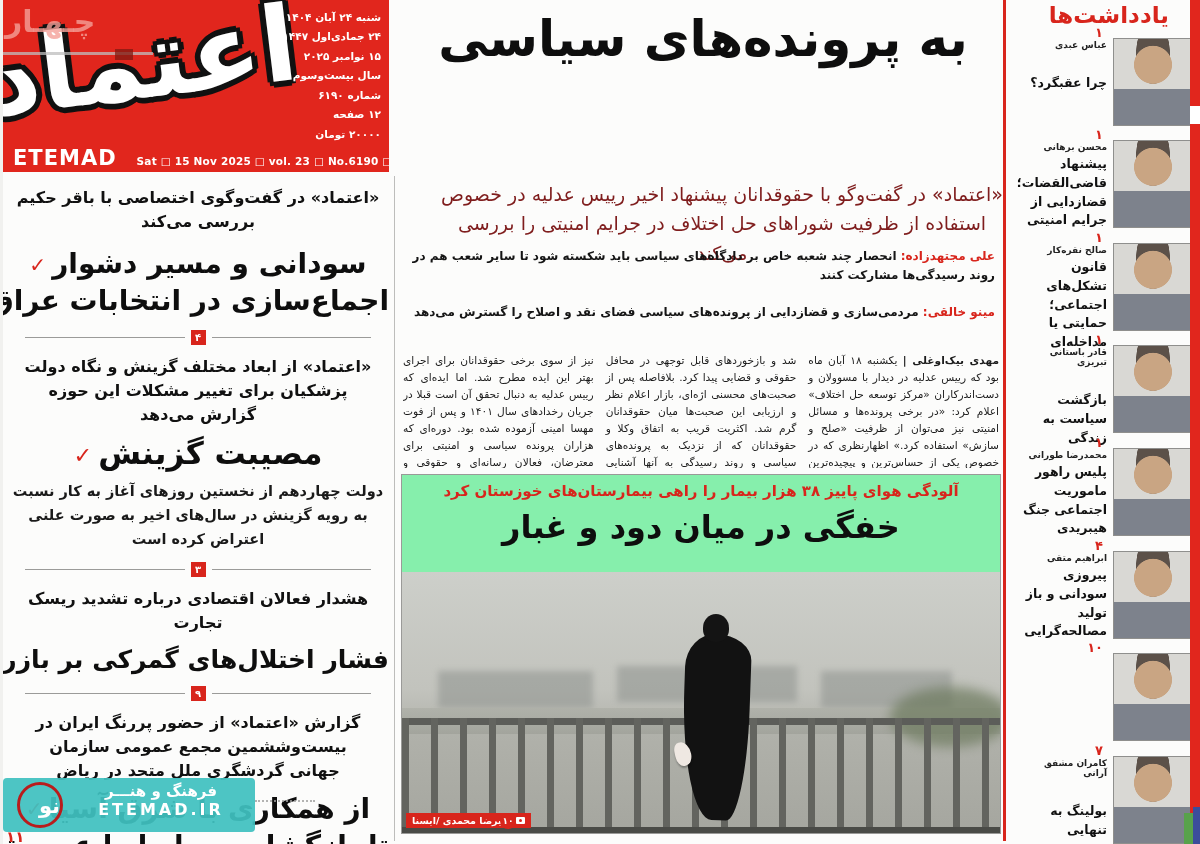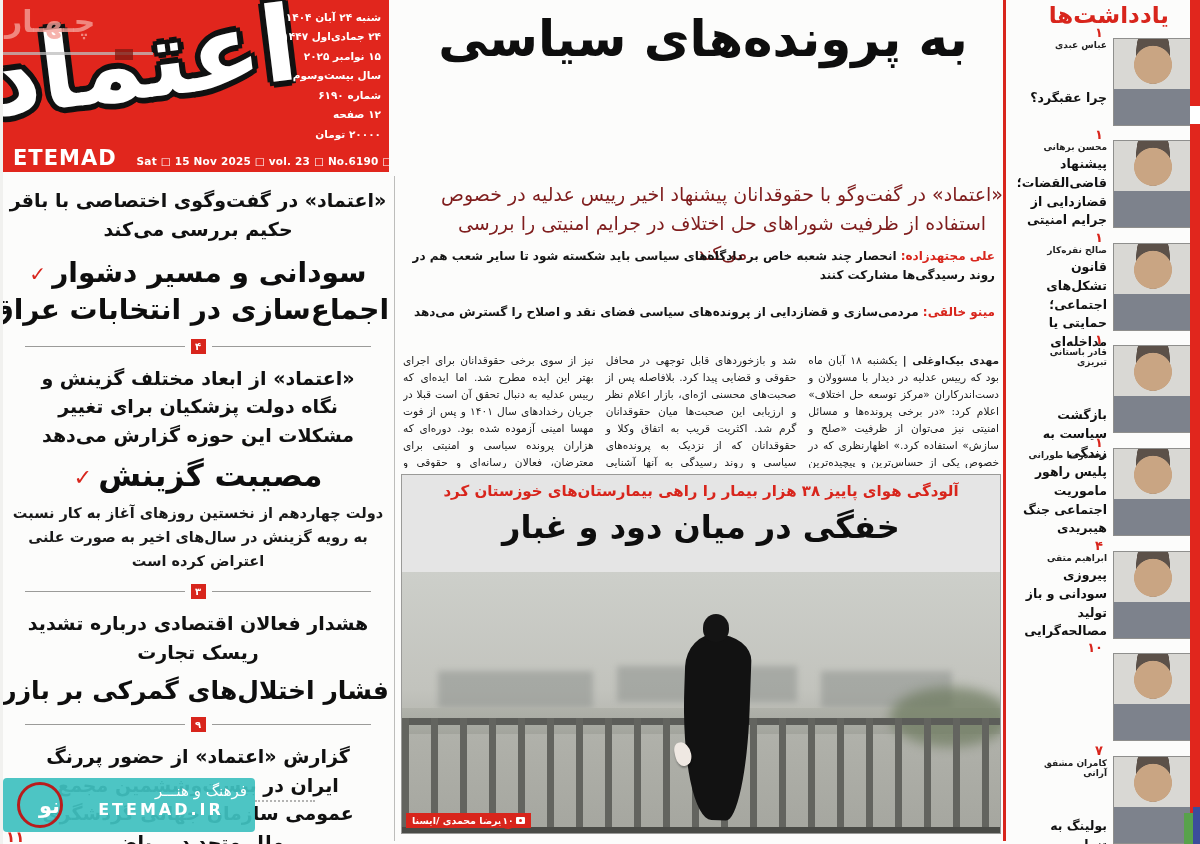--- a/index.html
+++ b/index.html
@@ -38,21 +38,21 @@
   #lead-headline { left:405px; top:4px; width:590px; text-align:center; color:#0e0e0e; font-weight:bold; }
   #lead-headline .hl { font-size:50px; line-height:70px; white-space:nowrap; }
   #lead-subhead { left:427px; top:180px; width:584px; text-align:center; font-size:19px; font-weight:normal; color:#7f1d1d; line-height:1.55; }
   .lead-quote { left:408px; width:584px; text-align:right; font-size:12px; font-weight:bold; color:#151515; line-height:1.6; }
   .qname { color:#d8251c; }
   #lead-body { left:400px; top:352px; width:596px; height:116px; direction:rtl; display:flex; gap:12px; overflow:hidden; }
   .bcol { flex:1; font-size:10.6px; line-height:1.6; text-align:justify; color:#1b1b1b; }
   .byline { font-weight:bold; }
 
   
-  #photo-box { left:398px; top:474px; width:600px; height:360px; border:1px solid #9a9a98; background:#e5e5e5; }
+  #photo-box { left:398px; top:474px; width:600px; height:360px; border:1px solid #9a9a98; background:#86efac; }
   #photo-kicker { width:100%; text-align:center; margin-top:7px; color:#d8251c; font-size:15px; font-weight:bold; }
   #photo-headline { width:100%; text-align:center; margin-top:8px; color:#0e0e0e; font-size:32px; font-weight:bold; }
   #photo-scene { position:absolute; left:0; right:0; top:97px; bottom:0; overflow:hidden;
     background:linear-gradient(#cdcfca 0%, #c2c3bd 45%, #b0b1aa 62%, #a5a69f 100%); }
   .skyline { position:absolute; top:38%; height:14%; background:#8f938f; filter:blur(3px); opacity:.55; }
   #river { position:absolute; left:0; right:0; top:52%; height:10%; background:linear-gradient(#aeb0a8,#9fa199); opacity:.8; }
   #trees { position:absolute; right:-10px; top:44%; width:120px; height:60px; background:#6d7a5e; filter:blur(6px); opacity:.7; border-radius:50%; }
   #rail-top { position:absolute; left:0; right:0; top:56%; height:7px; background:#5c5d59; }
   #rail-bars { position:absolute; left:0; right:0; top:56%; bottom:0;
     background:repeating-linear-gradient(90deg,#63645f 0 7px,rgba(0,0,0,0) 7px 29px); }
@@ -64,54 +64,54 @@
   #woman-bag { position:absolute; left:-2px; top:128px; width:16px; height:24px; background:#efe8e2; border-radius:40% 60% 50% 50%; transform:rotate(-12deg); box-shadow:0 2px 2px rgba(0,0,0,.3); }
   #photo-credit { position:absolute; left:4px; bottom:5px; height:15px; background:#d8251c; color:#fff;
     display:flex; align-items:center; gap:4px; padding:0 6px; font-size:9.5px; font-weight:bold; direction:rtl; }
   .cam { width:9px; height:7px; background:#fff; border-radius:1px; position:relative; }
   .cam::after { content:""; position:absolute; left:3px; top:1.5px; width:3px; height:3px; background:#d8251c; border-radius:50%; }
   #photo-page-badge { position:absolute; left:98px; bottom:4px; width:16px; height:16px; background:#d8251c; color:#fff;
     border-radius:50%; font-size:9px; font-weight:bold; text-align:center; line-height:16px; }
 
   
   #left-col { left:4px; top:182px; width:382px; height:660px; text-align:center; }
-  .kicker { font-size:19px; font-weight:bold; color:#111; line-height:1.5; margin:0 auto; }
+  .kicker { font-size:16px; font-weight:bold; color:#111; line-height:1.5; margin:0 auto; }
   .story-hl { font-size:28px; font-weight:bold; color:#0e0e0e; line-height:1.32; white-space:nowrap; }
   .story-sub { font-size:14.5px; font-weight:bold; color:#1a1a1a; line-height:1.65; }
   .chk { color:#d8251c; font-size:.72em; vertical-align:middle; padding-right:6px; }
   .divider { display:flex; align-items:center; gap:6px; margin:10px 18px; }
   .dline { flex:1; height:1px; background:#9b9b99; }
   .dnum { min-width:15px; height:15px; background:#d8251c; color:#fff; font-size:10px; font-weight:bold; line-height:15px; text-align:center; }
   #bottom-page-num { left:3px; top:828px; color:#d8251c; font-size:15px; font-weight:bold; z-index:3; }
 
   
   #fh-banner { left:0; top:778px; width:252px; height:54px; background:rgba(63,193,192,.93); border-radius:4px; z-index:6;
     display:flex; align-items:center; }
   #fh-logo { position:absolute; left:14px; top:4px; width:46px; height:46px; border:3px solid #b91c1c; border-radius:50%;
     color:#fff; font-size:21px; font-weight:bold; text-align:right; line-height:42px; direction:rtl; }
   #fh-text { position:absolute; left:72px; top:4px; width:172px; text-align:center; color:#fff; }
-  #fh-fa { font-size:15px; font-weight:normal; direction:rtl;text-align:right; }
+  #fh-fa { font-size:15px; font-weight:bold; direction:rtl; }
   #fh-en { font-size:16px; font-weight:bold; letter-spacing:3px; }
   #fh-dots { left:252px; top:800px; width:60px; height:0; border-top:2px dotted rgba(160,160,160,.8); z-index:6; }
 
   
   #notes { left:1014px; top:0; width:178px; height:684px; }
   #notes-title { position:absolute; right:26px; top:2px; font-size:23px; font-weight:bold; color:#d8251c; }
   .note { position:absolute; right:2px; width:174px; height:100px; direction:rtl; display:flex; gap:6px; }
   .note-photo { width:80px; height:88px; border:1px solid #8f8f8d; flex:0 0 auto;
     background:
       radial-gradient(circle at 50% 30%, #c9a583 0 26%, rgba(0,0,0,0) 27%),
       radial-gradient(ellipse at 50% 16%, #5c5149 0 30%, rgba(0,0,0,0) 31%),
       linear-gradient(#d9d8d4 0 58%, #7d828c 58% 100%);
   }
   .note-text { flex:1; text-align:right; position:relative; }
   .note-num { position:absolute; right:86px; top:-13px; color:#d8251c; font-size:13px; font-weight:bold; width:88px; text-align:right; padding-right:4px; }
   .note-author { font-size:9px; font-weight:bold; color:#222; padding-top:2px; }
   .note-title { font-size:12.5px; font-weight:bold; color:#111; line-height:1.5; margin-top:3px; }
-  .note .low { margin-top:39px; }
+  .note .low { margin-top:24px; }
 
   
   #red-strip { left:1187px; top:0; width:10px; height:836px; background:#e1261d; z-index:4; }
   #red-strip-thumb { left:1187px; top:106px; width:10px; height:18px; background:#fff; z-index:5; }
   #corner-bar-green { left:1181px; top:813px; width:9px; height:31px; background:#58a24b; z-index:6; }
   #corner-bar-navy { left:1190px; top:807px; width:10px; height:37px; background:#3c4d9b; z-index:6; }
 </style>
 </head>
 <body>
 

